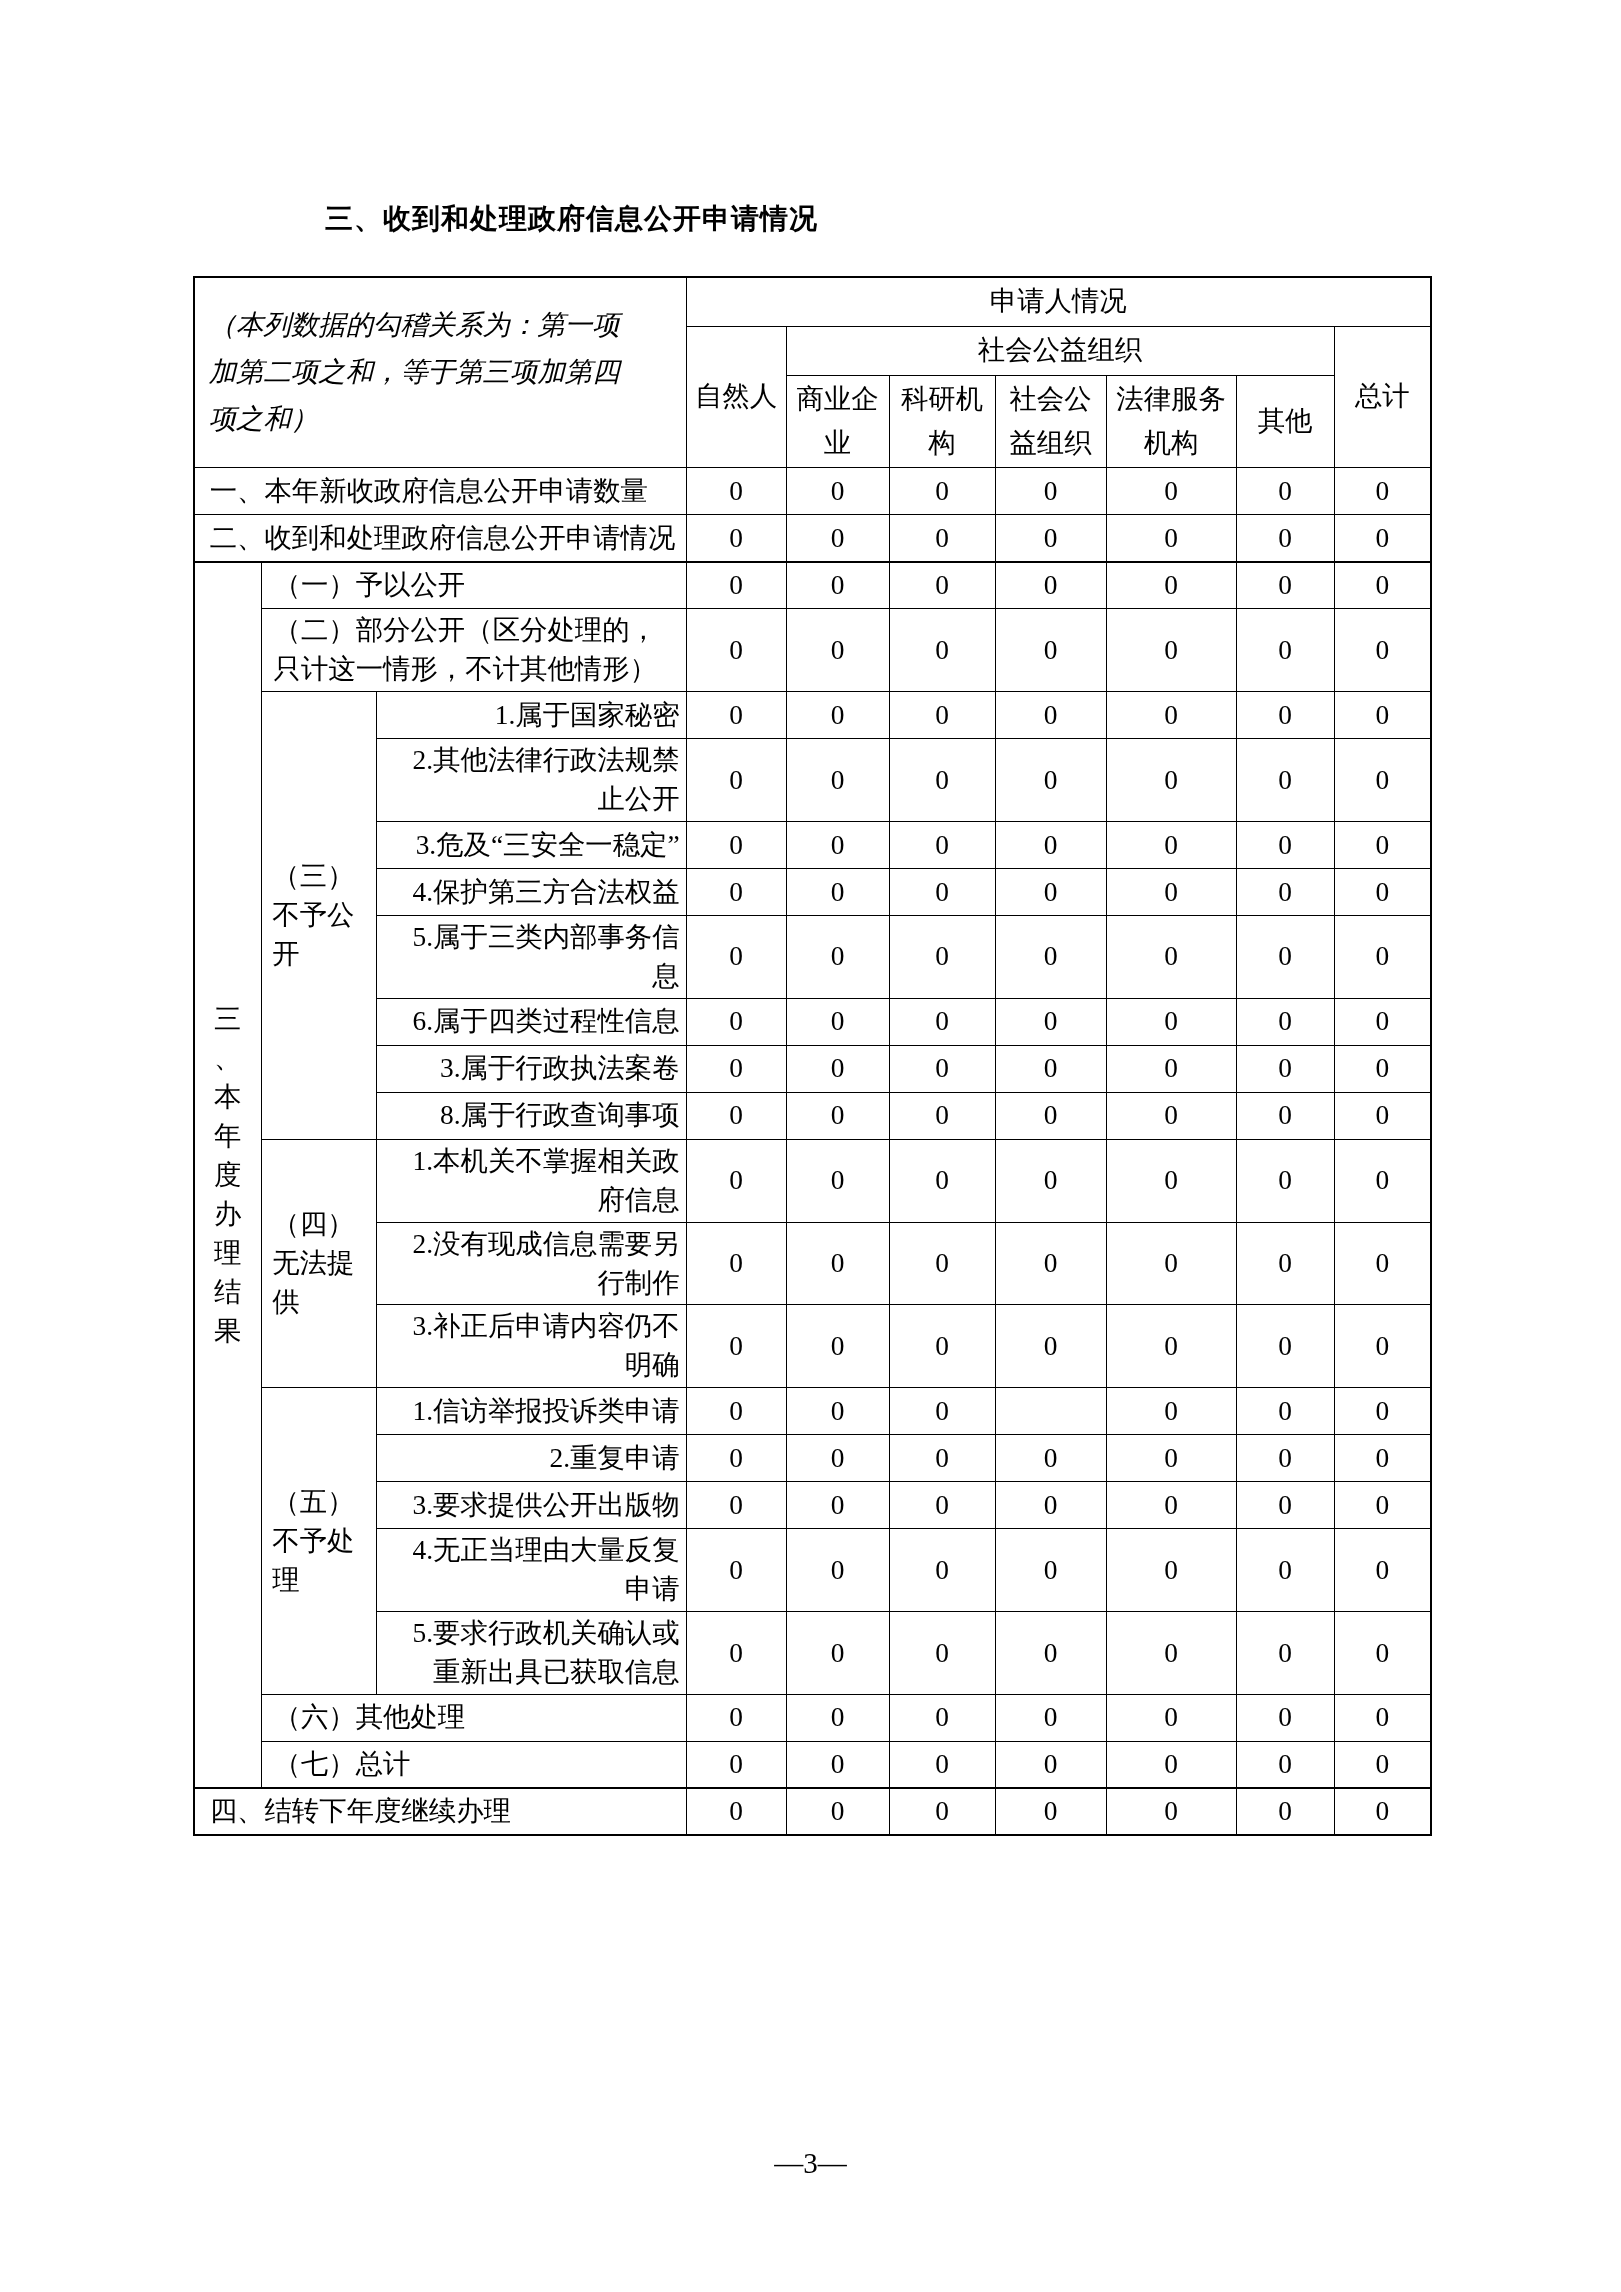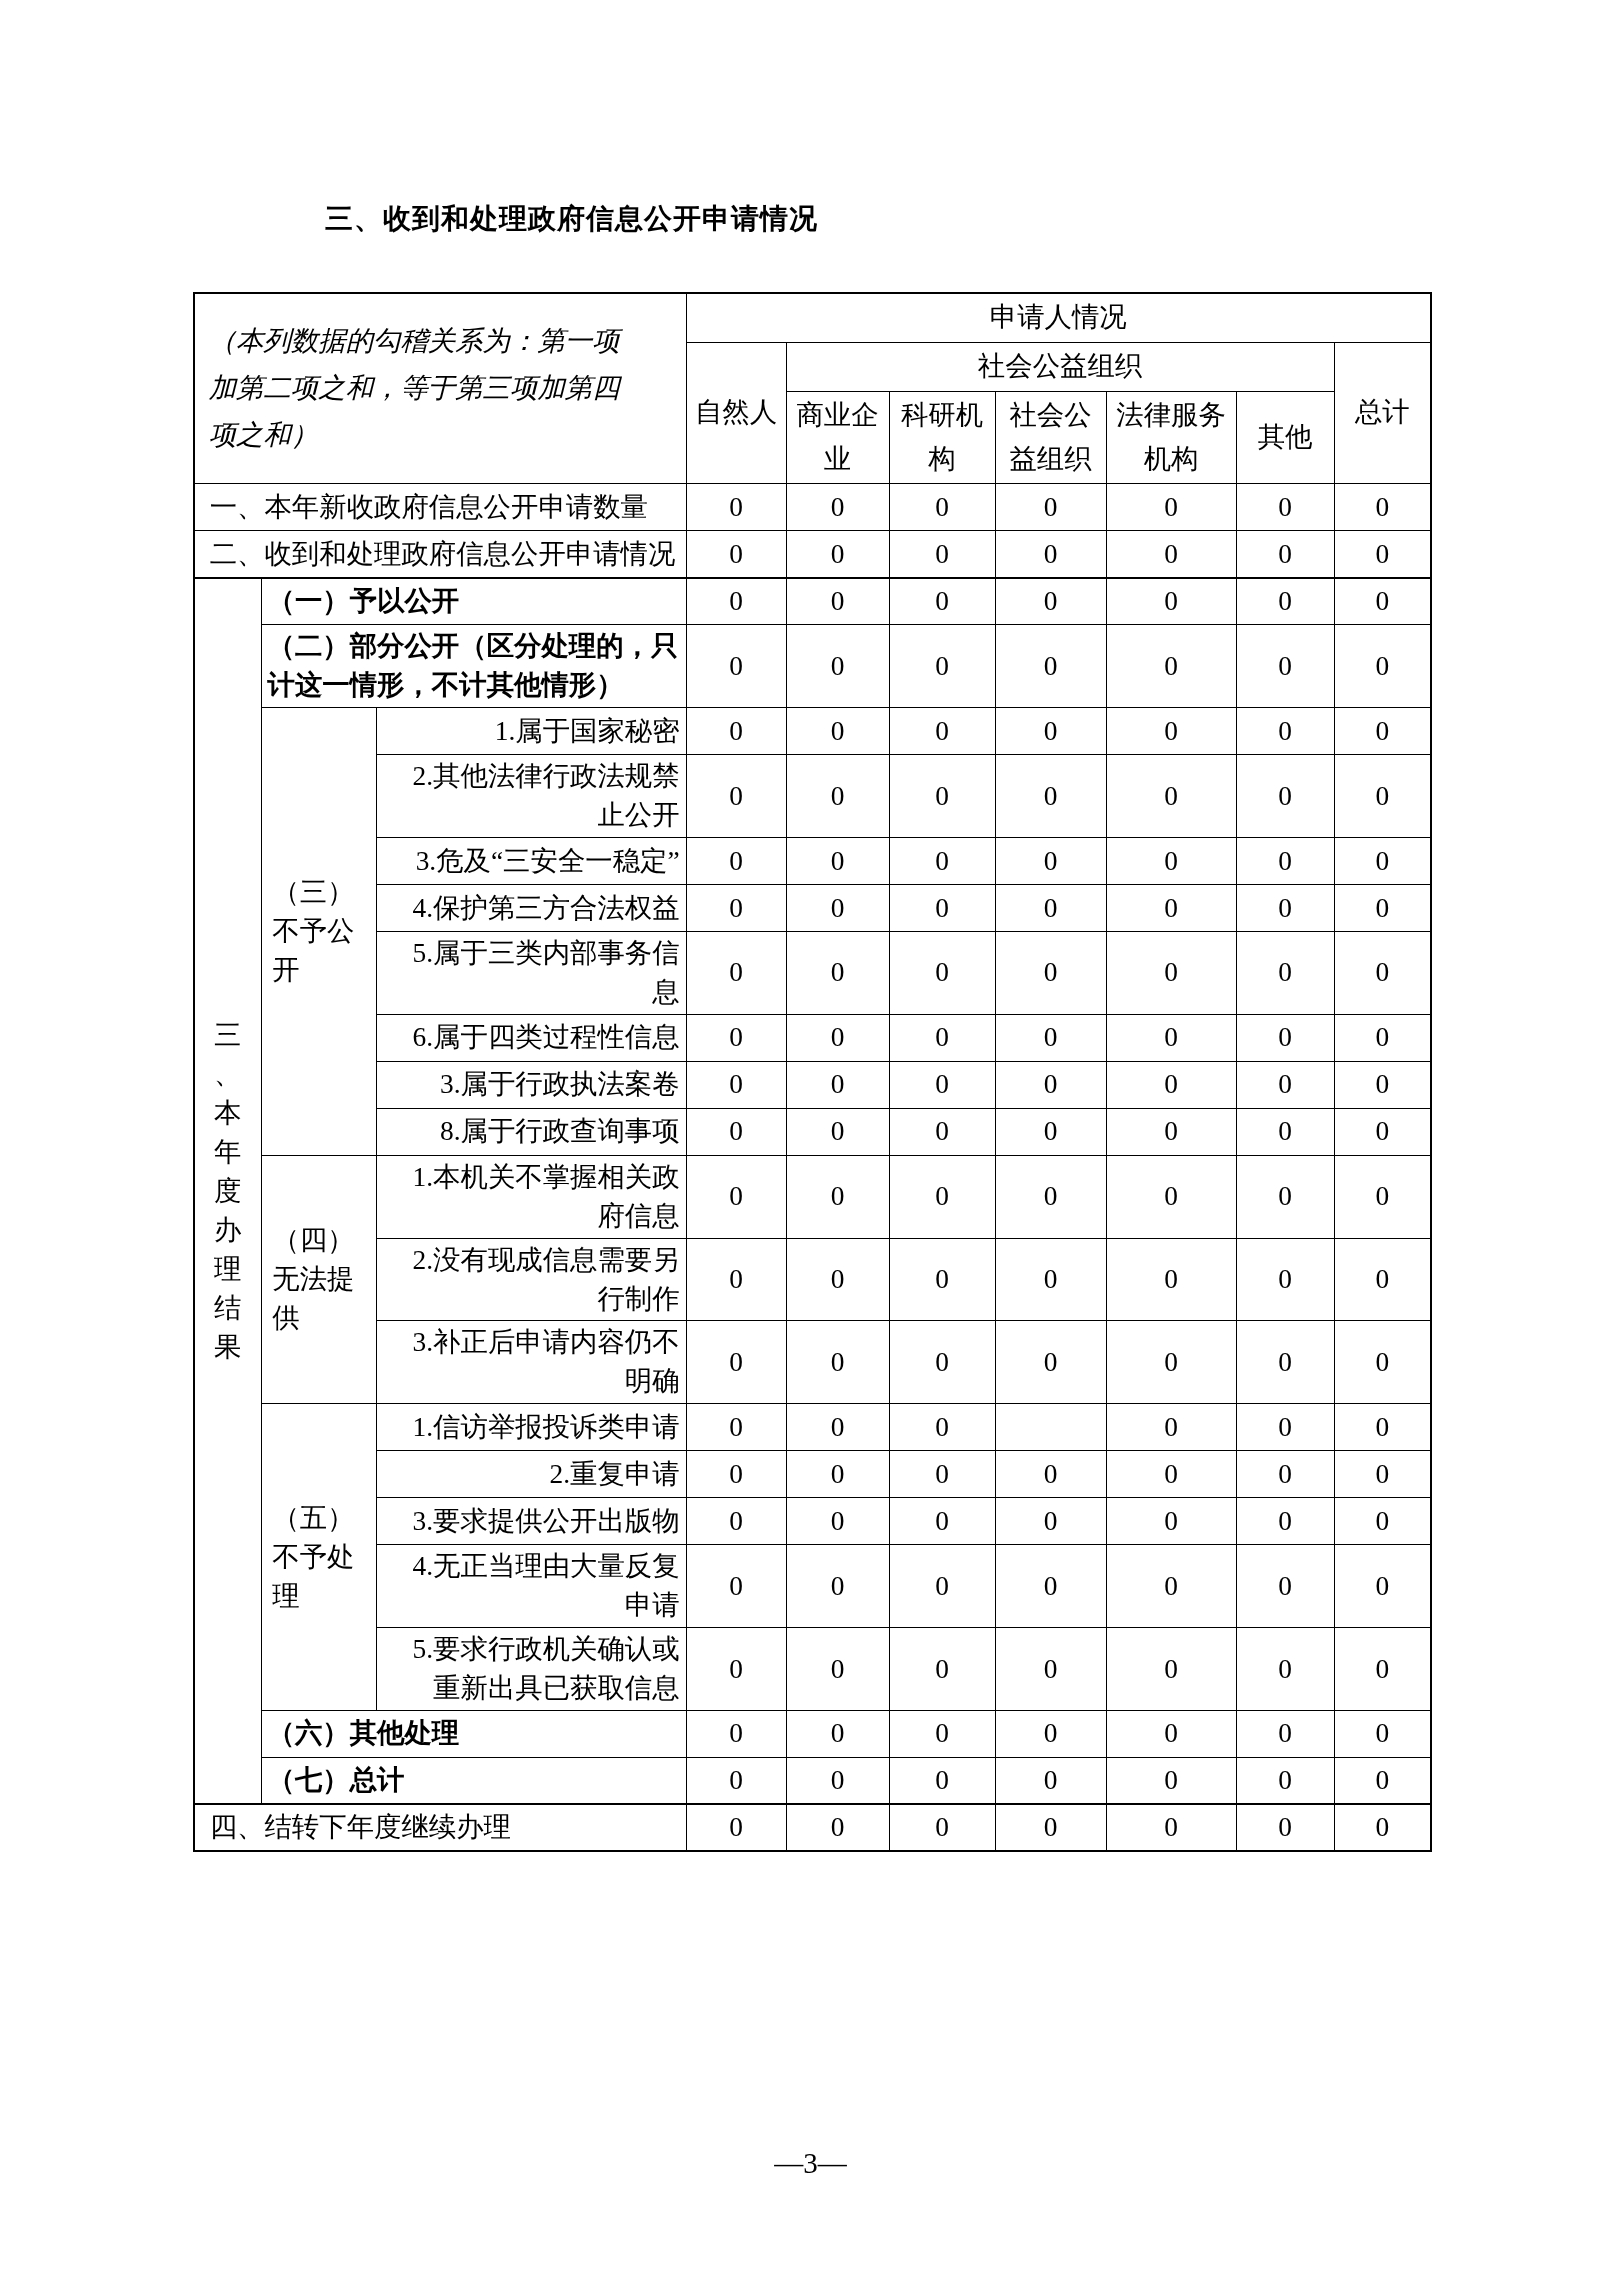--- a/index.html
+++ b/index.html
@@ -8,37 +8,37 @@
     width:1621px; height:2293px; position:relative;
     font-family:"Liberation Serif","DejaVu Serif",serif;
     color:#000;
   }
   .page-title {
     position:absolute; left:325px; top:200px;
     font-family:"Liberation Sans","DejaVu Sans",sans-serif;
     font-weight:700; font-size:28px; letter-spacing:1px; white-space:nowrap;
   }
   table.report {
-    position:absolute; left:193px; top:292px; width:1236px;
+    position:absolute; left:193px; top:276px; width:1236px;
     border-collapse:collapse; table-layout:fixed;
     border:2.7px solid #000;
   }
   td {
     border:1.6px solid #000;
     font-size:27.4px; line-height:1.42; color:#000;
     vertical-align:middle; padding:2px 5.9px; overflow:hidden;
     word-break:break-all;
   }
   tr.h40 { height:39px; } tr.h46 { height:45px; } tr.h86 { height:84px; }
   tr.h48 { height:47px; } tr.h82 { height:80px; }
   tr.thick td { border-top:2.7px solid #000; }
   td.corner { font-style:italic; line-height:1.72; padding:7.8px 39px 7.8px 13.7px; font-size:27.4px; }
   td.hc { text-align:center; line-height:1.6; padding:2px 3.9px;margin-left:28px; }
   td.lab1 { padding-left:14.7px; }
-  td.lab2 { padding-left:6px;font-weight:bold; }
+  td.lab2 { padding-left:12px; }
   td.sub  { padding-left:8.8px;text-align:right; }
   td.grp  { padding-left:10.8px; line-height:1.42; }
   td.v    { text-align:center; padding:0; }
   td.vert { padding:0; }
   .vert-inner {
     display:flex; flex-direction:column; align-items:center; justify-content:center;
     height:100%; width:100%;
   }
   .vchar { display:block; line-height:39px; font-size:27.4px; text-align:center; }
   .page-number {

